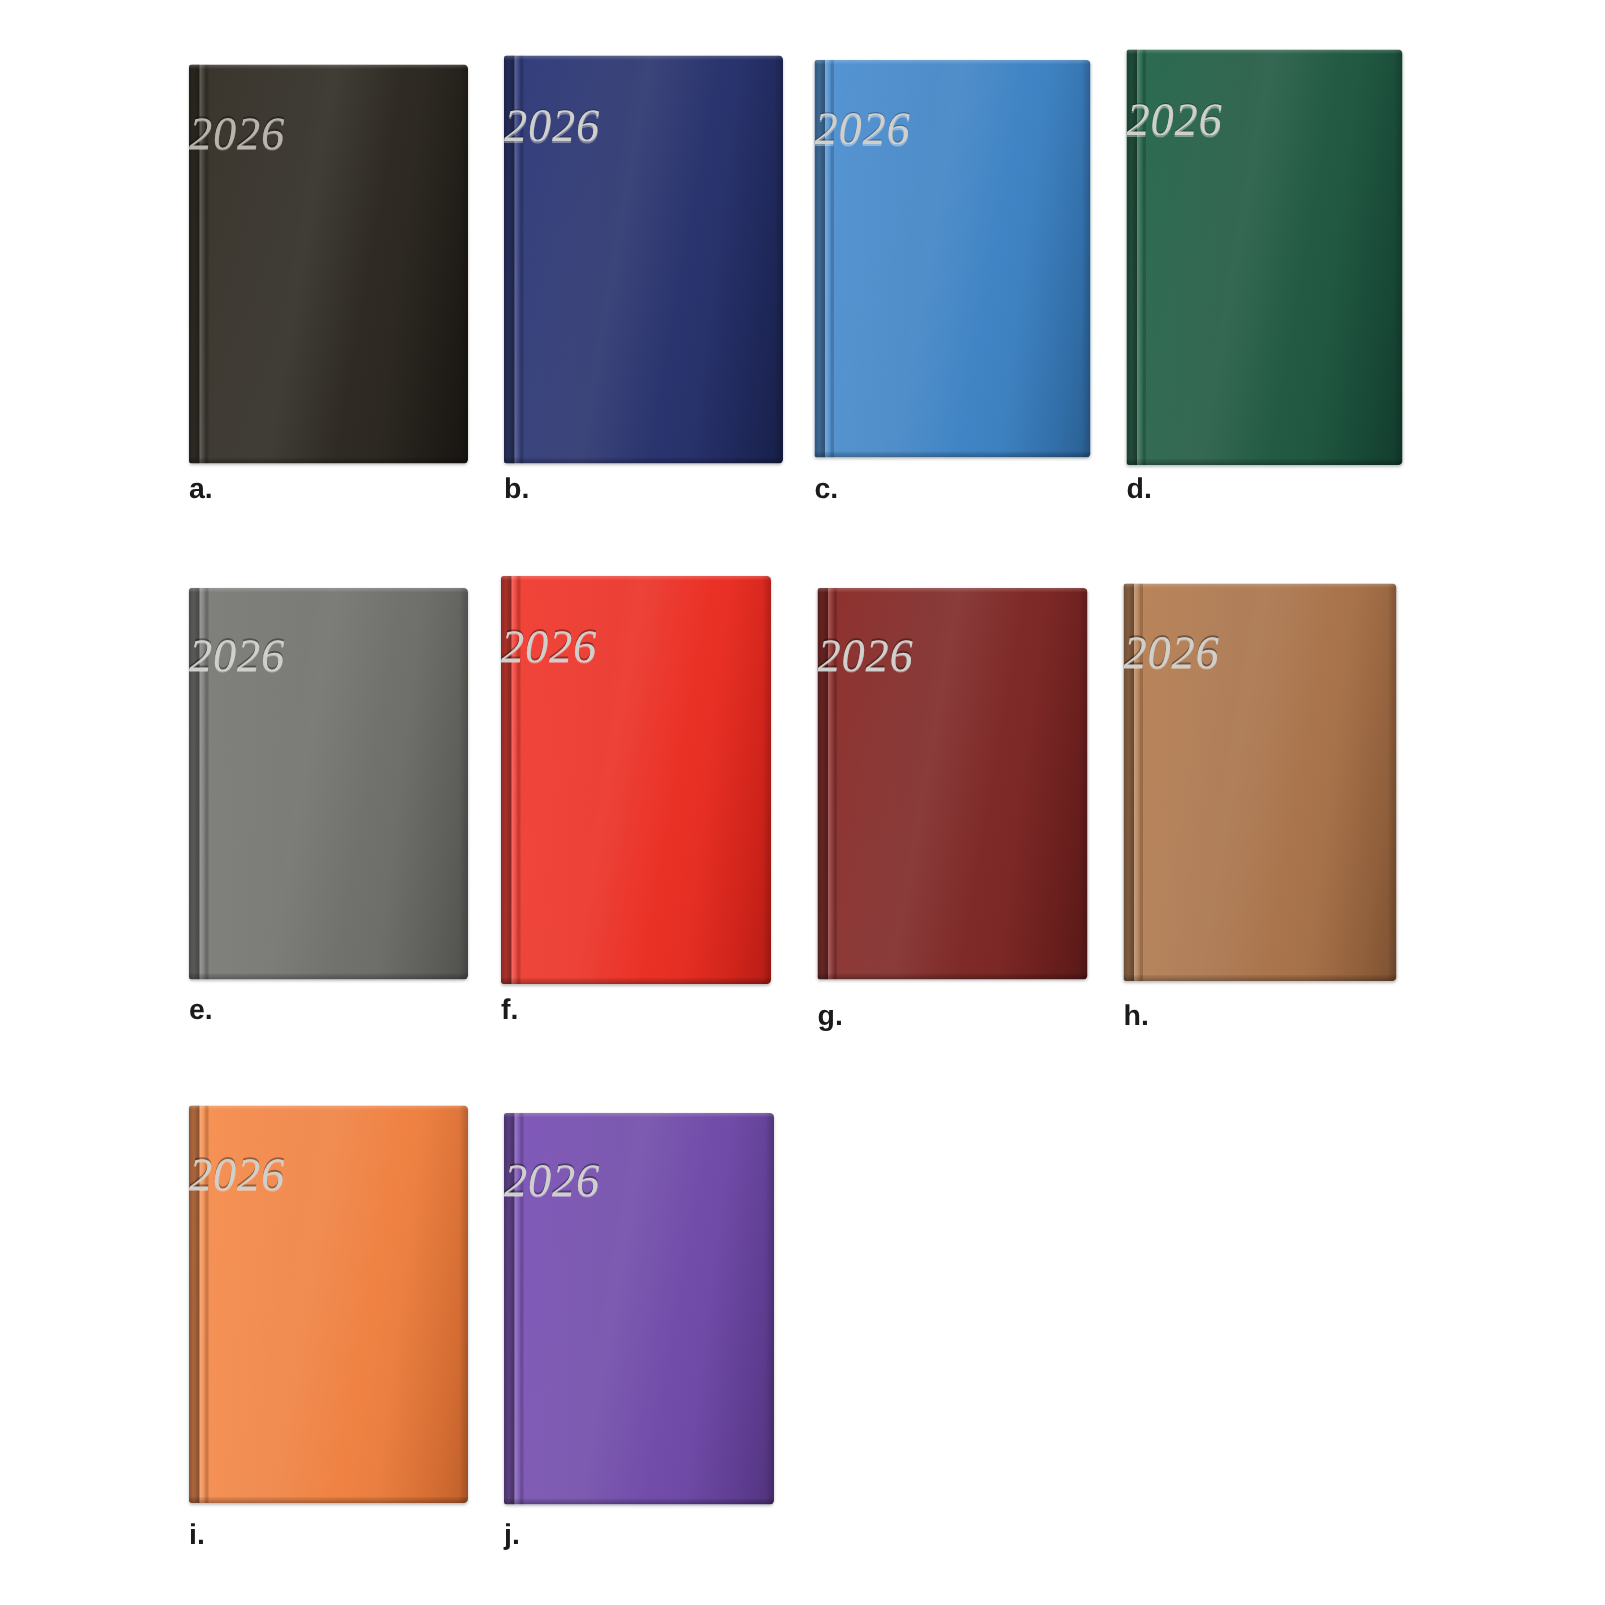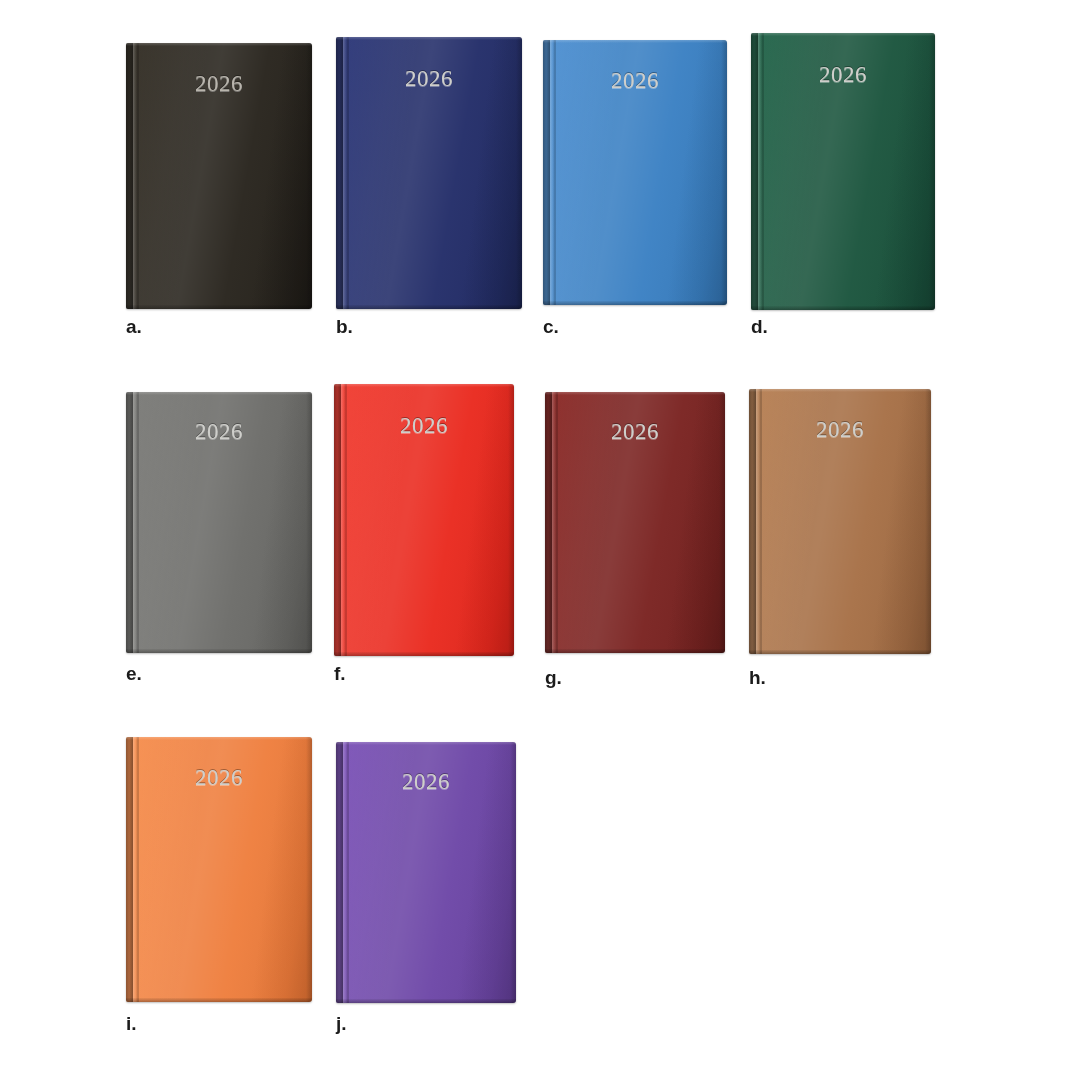--- a/index.html
+++ b/index.html
@@ -133,23 +133,24 @@
       rgba(0,0,0,0.00),
       rgba(0,0,0,0.18));
   }
 
   
   .year-stamp {
     position: absolute;
     top: 10.5%;
     left: 0;
     right: 0;
-    text-align: center;
+    text-align: left;
     font-family: "Liberation Serif", serif;
-    font-size: 23px;
+    font-style: italic;
+    font-size: 31px;
     letter-spacing: 0.5px;
     color: #cfcfcb;
     text-shadow:
       0 1px 0 rgba(255,255,255,0.35),
       0 -1px 0 rgba(0,0,0,0.35);
     user-select: none;
   }
   .year-stamp.dark-foil {
     color: #b9b5ad;
   }

